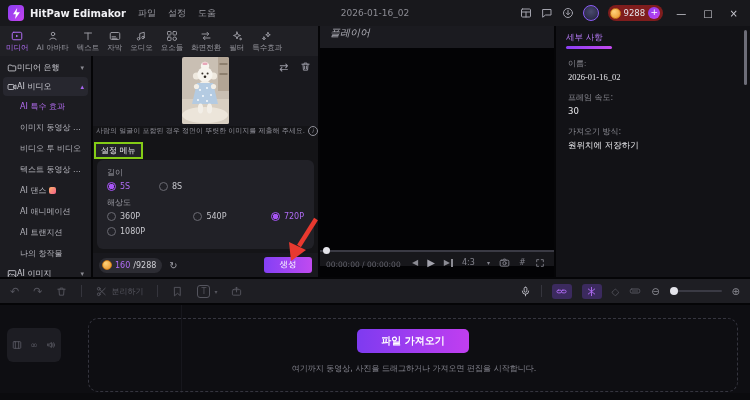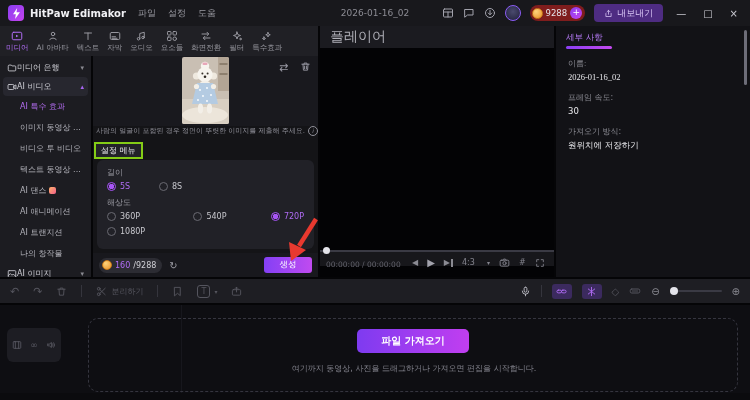--- a/index.html
+++ b/index.html
@@ -61,21 +61,21 @@
   .credit-bar{left:0;top:197px;width:225px;height:24px;background:#18181d;display:flex;align-items:center;padding:0 6px;box-sizing:border-box;}
   .credit-pill{display:flex;align-items:center;gap:3px;background:#2c2c33;border-radius:8px;height:15px;padding:0 6px 0 3px;}
   .credit-pill .coin{width:10px;height:10px;}
   .cr-used{font-size:8px;color:#b06cf5;}
   .cr-total{font-size:8px;color:#d0d0d6;}
   .refresh{font-size:10px;color:#9a9aa2;margin-left:7px;}
   .gen-btn{margin-left:auto;width:48px;height:16px;border-radius:3px;background:linear-gradient(90deg,#8440f5,#c04bf0);color:#fff;font-size:8.5px;display:flex;align-items:center;justify-content:center;}
 
   
   .player{left:320px;top:26px;width:234px;height:251px;background:#030305;}
-  .pl-header{left:0;top:0;width:234px;height:22px;background:#1b1b20;display:flex;align-items:center;padding-left:10px;box-sizing:border-box;font-size:14px;color:#b0b0b8;}
+  .pl-header{left:0;top:0;width:234px;height:22px;background:#1b1b20;display:flex;align-items:flex-start;padding-left:10px;box-sizing:border-box;font-size:10px;color:#b0b0b8;font-style:italic;}
   .pl-controls{left:0;top:224px;width:234px;height:16px;background:#17171b;}
   .scrub{left:0;top:0;width:234px;height:2px;background:#3a3a44;}
   .scrub-knob{left:3px;top:-3px;width:7px;height:7px;border-radius:50%;background:#e4e4ea;}
   .timecode{left:6px;top:10px;font-size:7.5px;color:#62626c;}
   .transport{left:92px;top:7px;display:flex;align-items:center;gap:9px;color:#8a8a92;font-size:8px;}
   .transport .play{font-size:10px;color:#a2a2ac;}
   .nextbar{display:inline-block;width:1.5px;height:8px;background:#8a8a92;margin-left:1px;vertical-align:middle;}
   .pl-right{left:142px;top:7px;display:flex;align-items:center;gap:9px;color:#84848e;font-size:8px;}
   .aspect{display:flex;align-items:center;gap:12px;}
 
@@ -143,26 +143,20 @@
       <svg class="ic" width="12" height="12" viewBox="0 0 24 24" stroke-width="2.2">
           <circle cx="12" cy="12" r="9"></circle>
           <path d="M12 7v8M8.5 12l3.5 3.5L15.5 12"></path>
         </svg>
     </span>
     <span class="avatar"></span>
     <div class="coin-pill">
       <span class="coin"></span>
       <span class="coin-num">9288</span>
       <span class="plus-btn">+</span>
-    </div>
-    <div class="export-btn">
-      <svg class="ic" width="9" height="9" viewBox="0 0 24 24" stroke-width="2.4">
-          <path d="M12 14V4M8 7.5L12 3.5l4 4M5 12v8h14v-8"></path>
-        </svg>
-      <span>내보내기</span>
     </div>
     <span class="win-ctl">—</span>
     <span class="win-ctl">□</span>
     <span class="win-ctl">×</span>
   </div>
 </div>
 <div class="abs proj-title">2026-01-16_02</div>
 
 <div class="abs ribbon">
   <div class="tab active">

